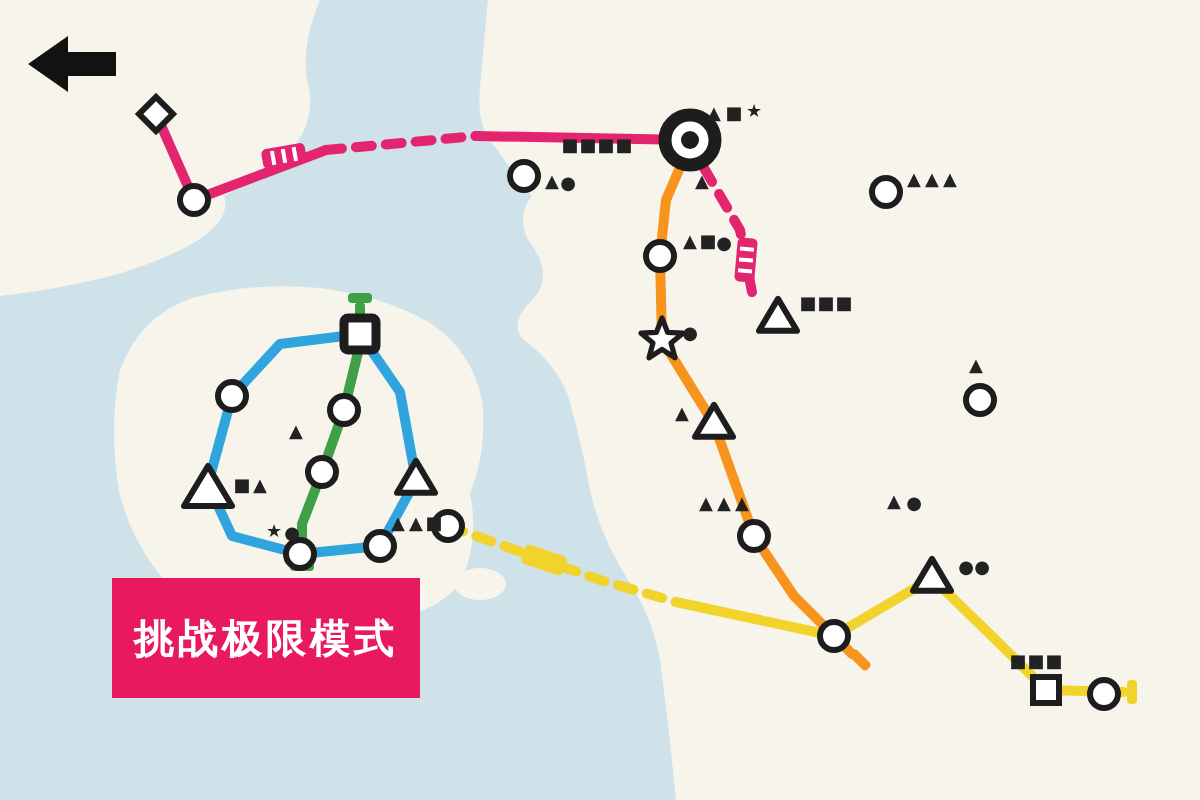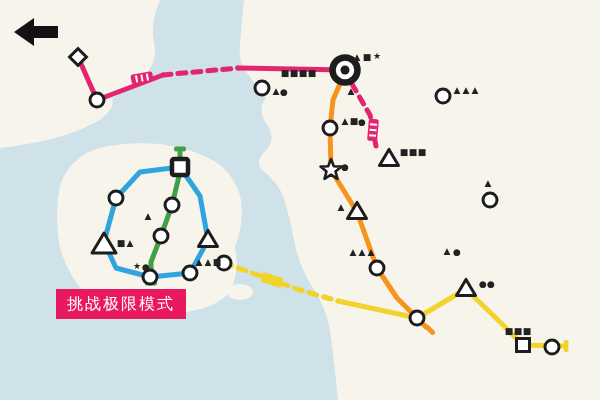--- a/index.html
+++ b/index.html
@@ -16,22 +16,22 @@
     background:none;border:none;padding:0;cursor:pointer;
   }
   .back svg{display:block;width:100%;height:100%;}
   .back path{fill:#121212;}
   .banners{
     position:absolute;left:56px;top:289px;
     display:flex;flex-direction:column;align-items:flex-start;gap:8px;
   }
   .banner{
     background:var(--banner,#e9195f);color:#ffffff;
-    font-weight:normal;font-size:16px;letter-spacing:2px;
-    padding:7px 11px;line-height:1;white-space:nowrap;
+    font-weight:bold;font-size:20px;letter-spacing:2px;
+    padding:20px 11px;line-height:1;white-space:nowrap;
   }
 </style>
 </head>
 <body>
 
 <div class="stage">
 
   <svg id="map-svg" viewBox="0 0 600 400" xmlns="http://www.w3.org/2000/svg">
     <rect class="water" x="0" y="0" width="600" height="400"></rect>
 

